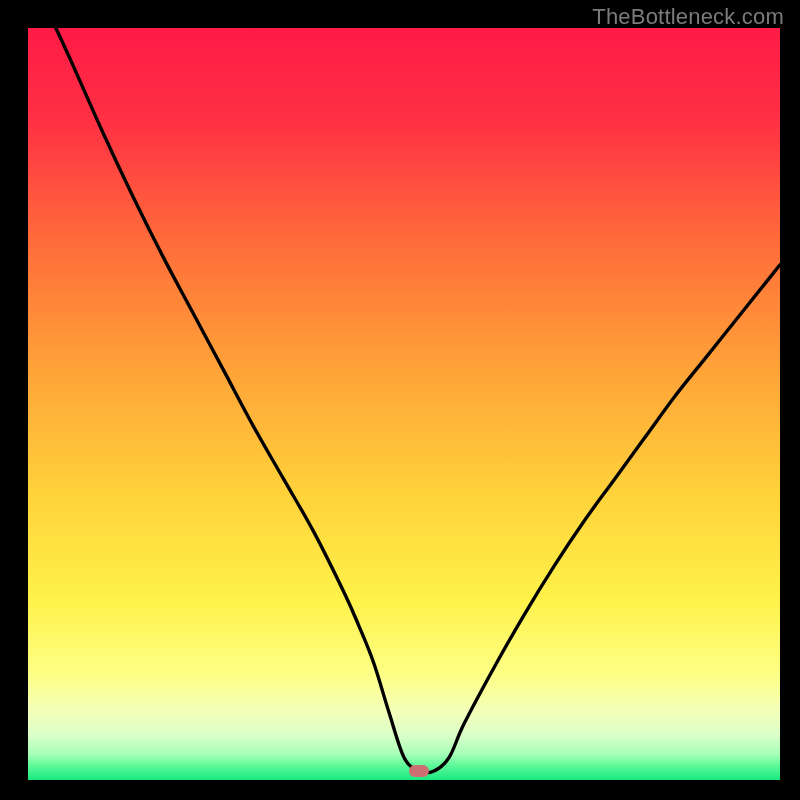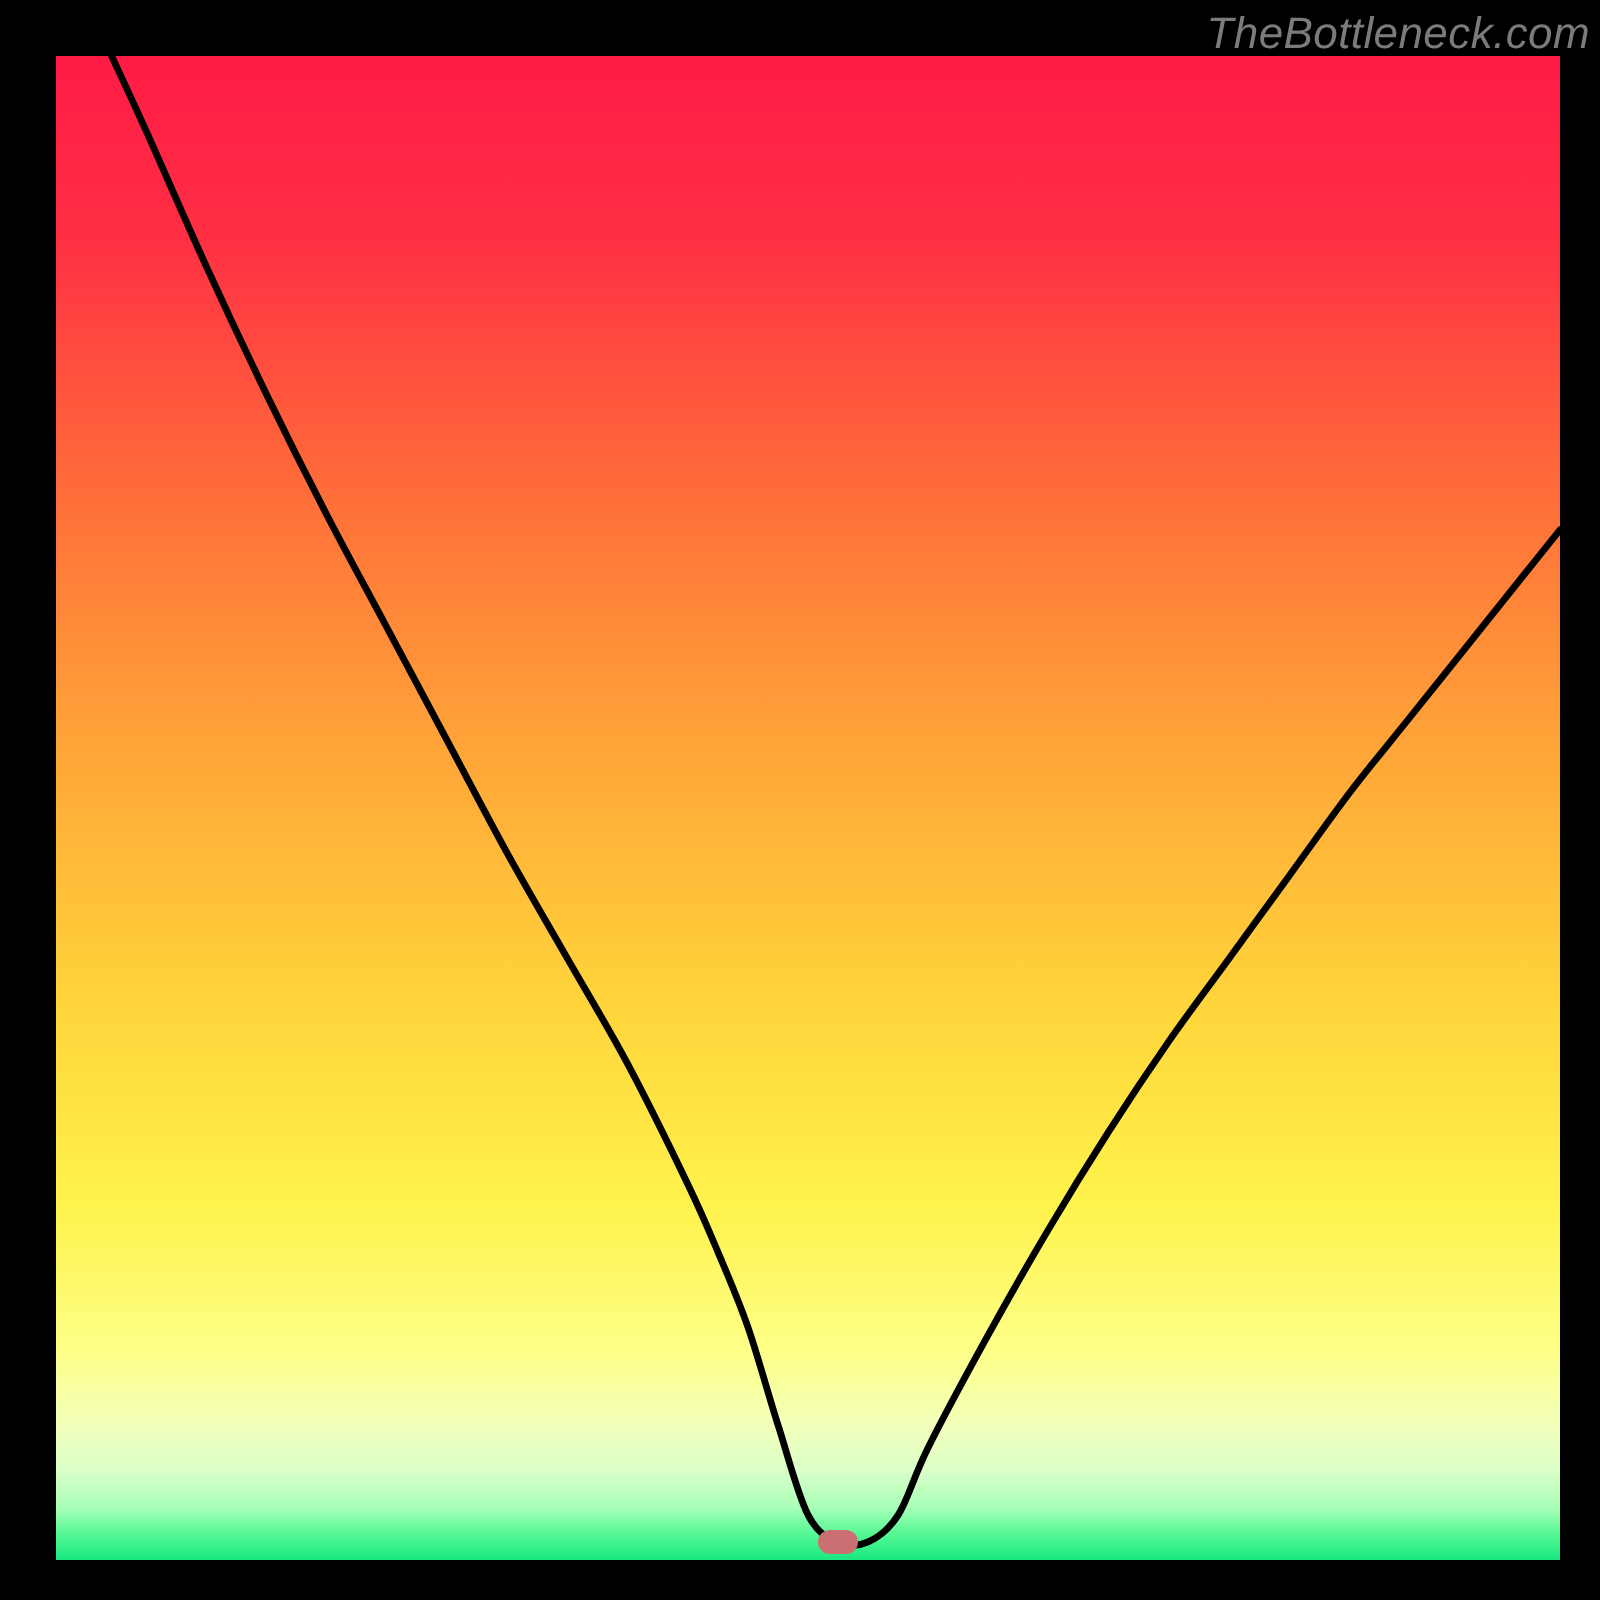--- a/index.html
+++ b/index.html
@@ -29,27 +29,26 @@
     inset: 0;
   }
   .curve {
     position: absolute;
     inset: 0;
     pointer-events: none;
   }
   .watermark {
     position: absolute;
     top: 4px;
-    right: 5px;
+    right: 16px;
     color: #7b7b7b;
     font-size: 22px;
     font-weight: 500;
     letter-spacing: 0.2px;
     user-select: none;
-    font-style: italic;
   }
   .marker {
     position: absolute;
     width: 20px;
     height: 12px;
     background: #cc6f73;
     border-radius: 6px;
     transform: translate(-50%, -50%);
   }
 </style>

